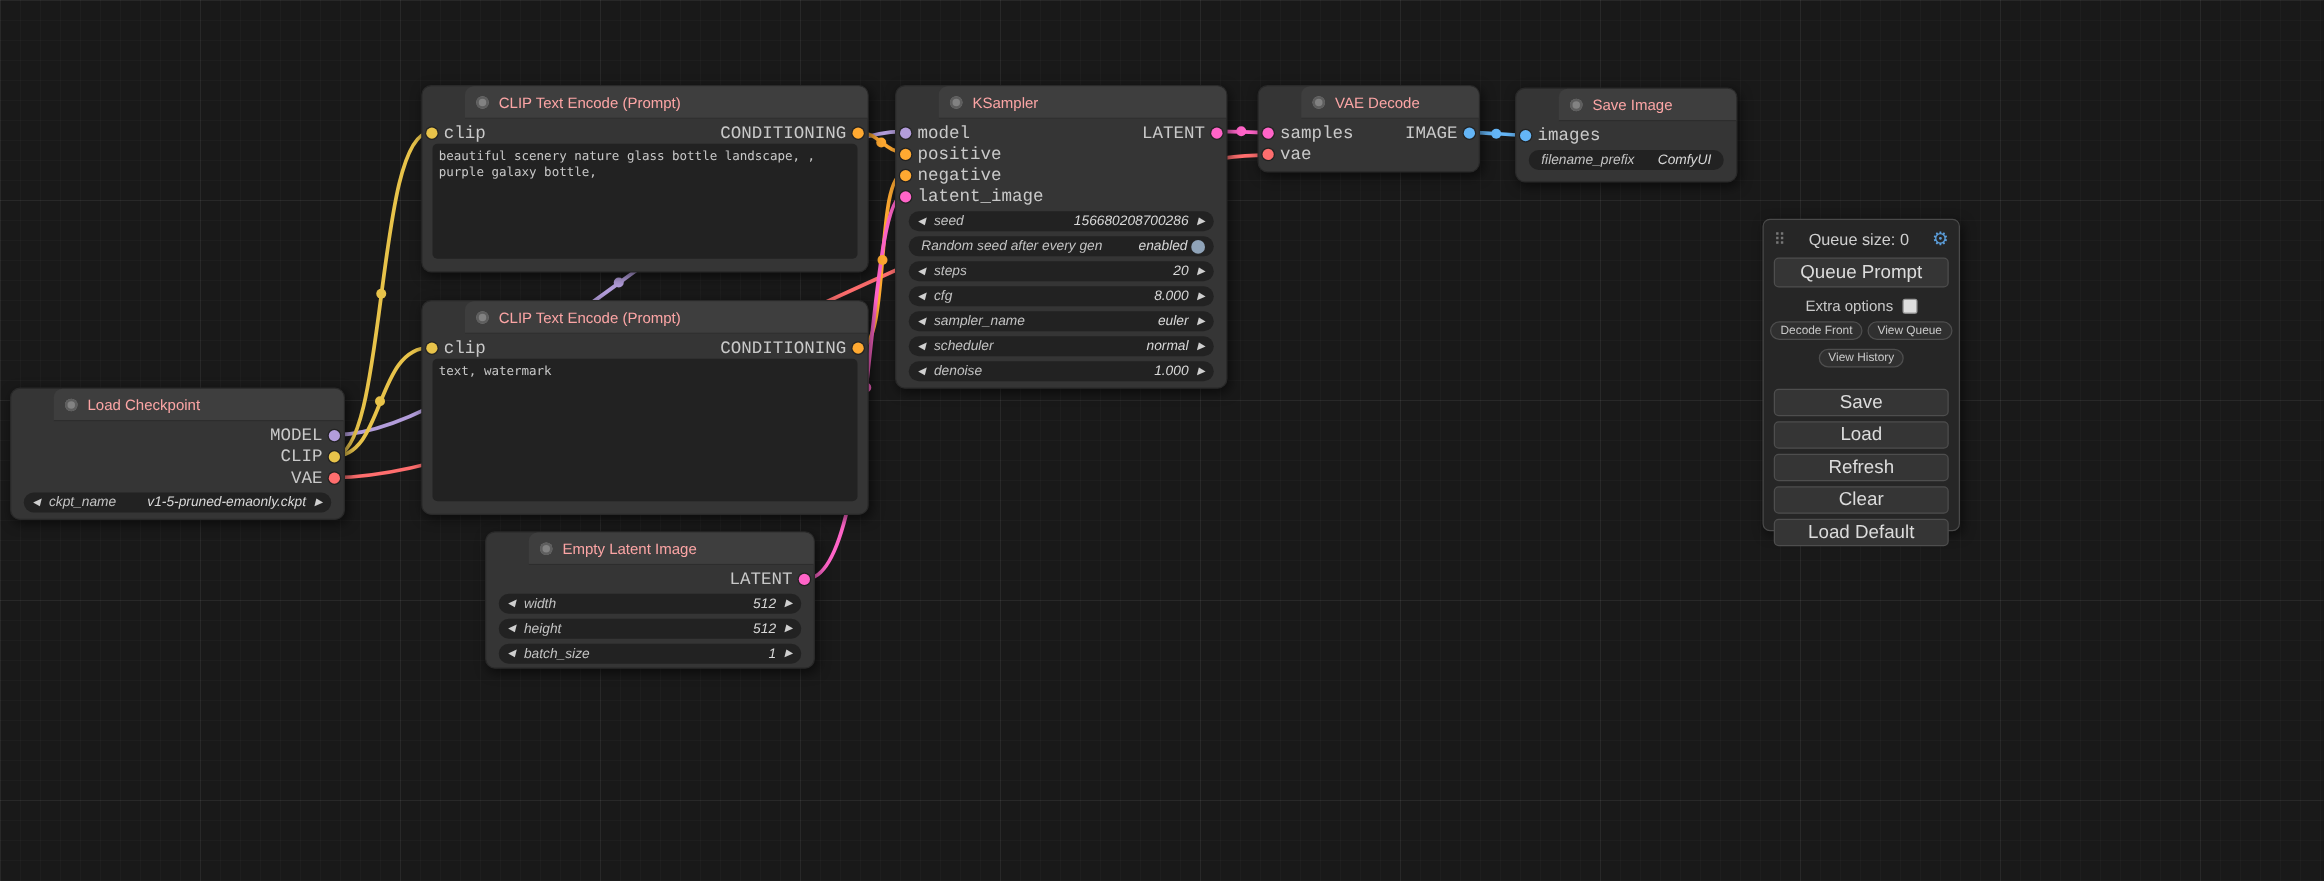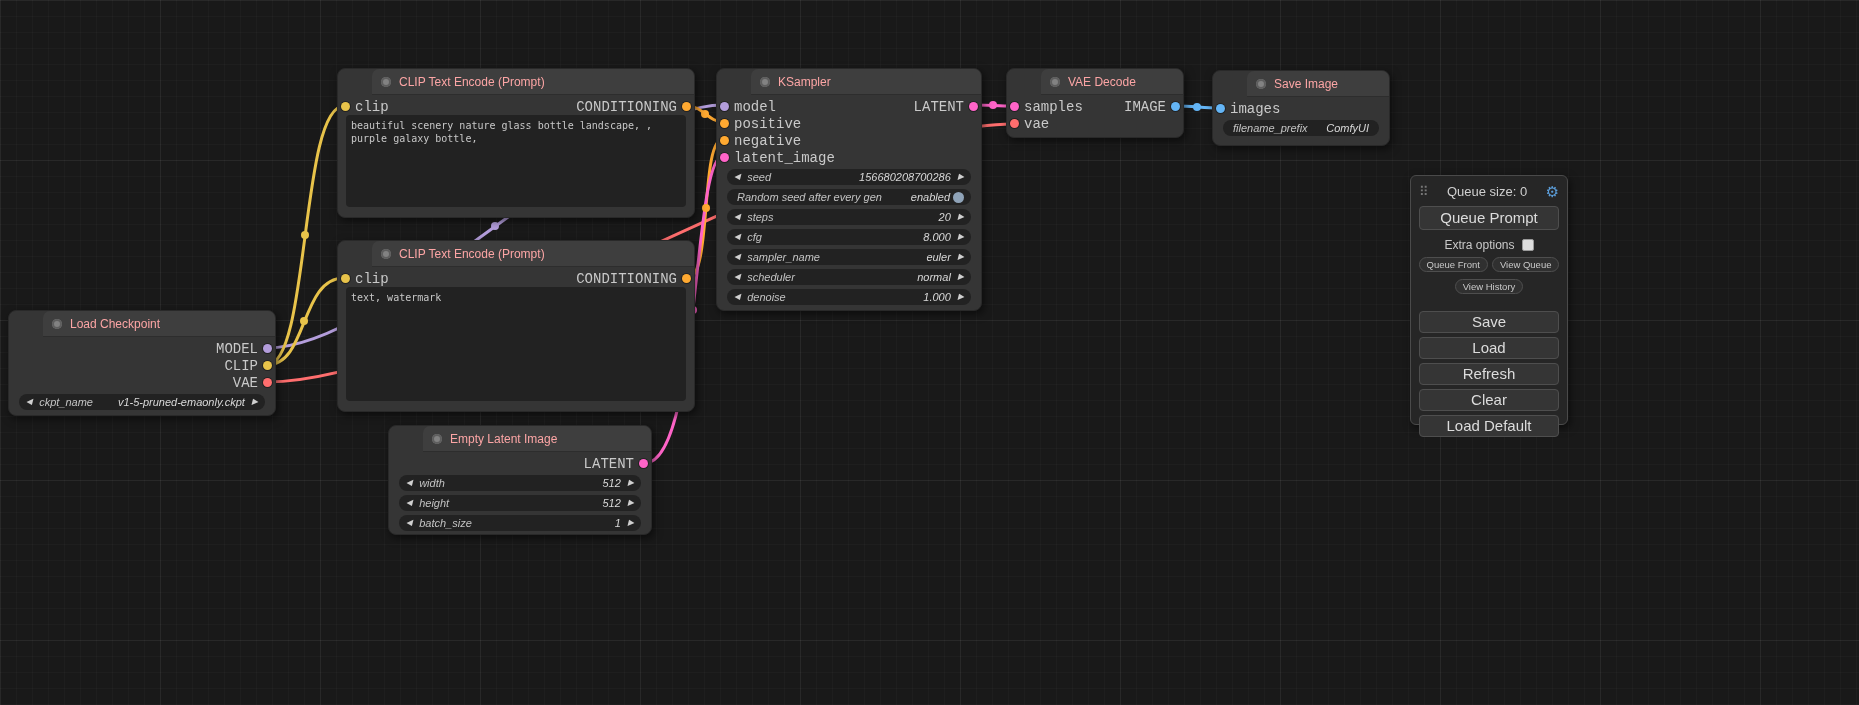--- a/index.html
+++ b/index.html
@@ -340,21 +340,21 @@
     <span class="drag-handle">⠿</span>
     <span class="queue-size">Queue size: 0</span>
     <span class="gear" style="color: rgb(91, 157, 217);">⚙</span>
   </div>
   <button class="queue-prompt-btn">Queue Prompt</button>
   <div class="extra-row">
     <span>Extra options</span>
     <span class="checkbox"></span>
   </div>
   <div class="small-row">
-    <button class="small-btn">Queue Front</button>
+    <button class="small-btn">Decode Front</button>
     <button class="small-btn">View Queue</button>
   </div>
   <div class="view-history-row">
     <button class="small-btn">View History</button>
   </div>
   <div class="big-buttons">
     <button class="menu-btn">Save</button>
     <button class="menu-btn">Load</button>
     <button class="menu-btn">Refresh</button>
     <button class="menu-btn">Clear</button>

